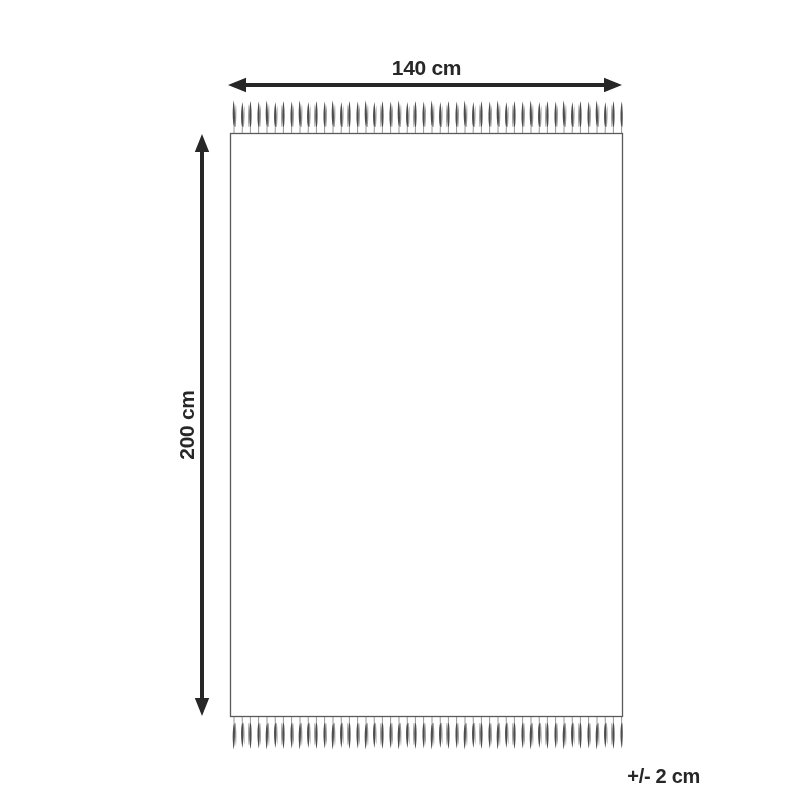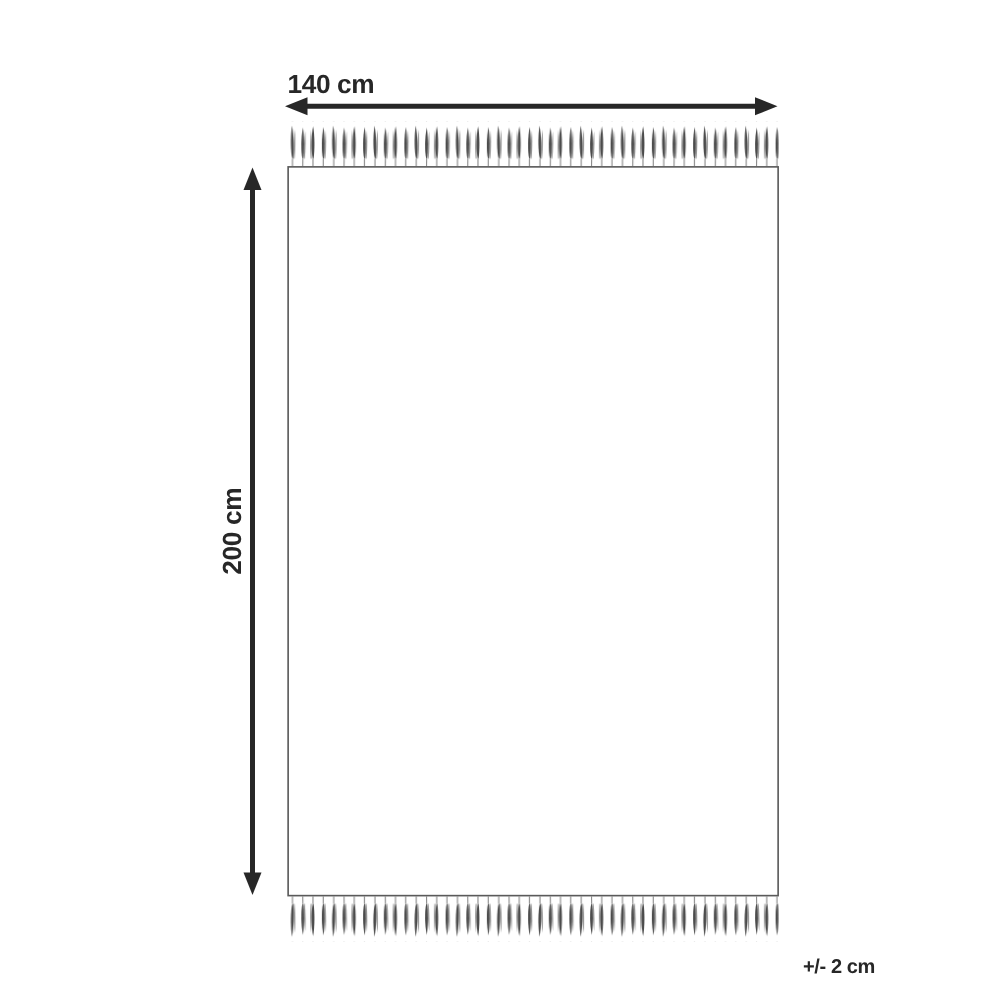--- a/index.html
+++ b/index.html
@@ -25,34 +25,35 @@
     font-weight: 700;
     font-size: 21px;
     letter-spacing: -0.3px;
     color: #272727;
     white-space: nowrap;
   }
   .width-label {
     left: 230px;
     top: 56px;
     width: 393px;
+    text-align: center;
   }
   .height-label {
     left: 127px;
     top: 413px;
     width: 120px;
     height: 24px;
     text-align: center;
     transform: rotate(-90deg);
     transform-origin: 50% 50%;
   }
   .tolerance-label {
     right: 100px;
     top: 765px;
-    font-size: 16px;
+    font-size: 20px;
     text-align: right;
   }
 </style>
 </head>
 <body>
 
 <div class="stage">
 
   <svg class="diagram-svg" width="800" height="800" viewBox="0 0 800 800">
     <defs>

